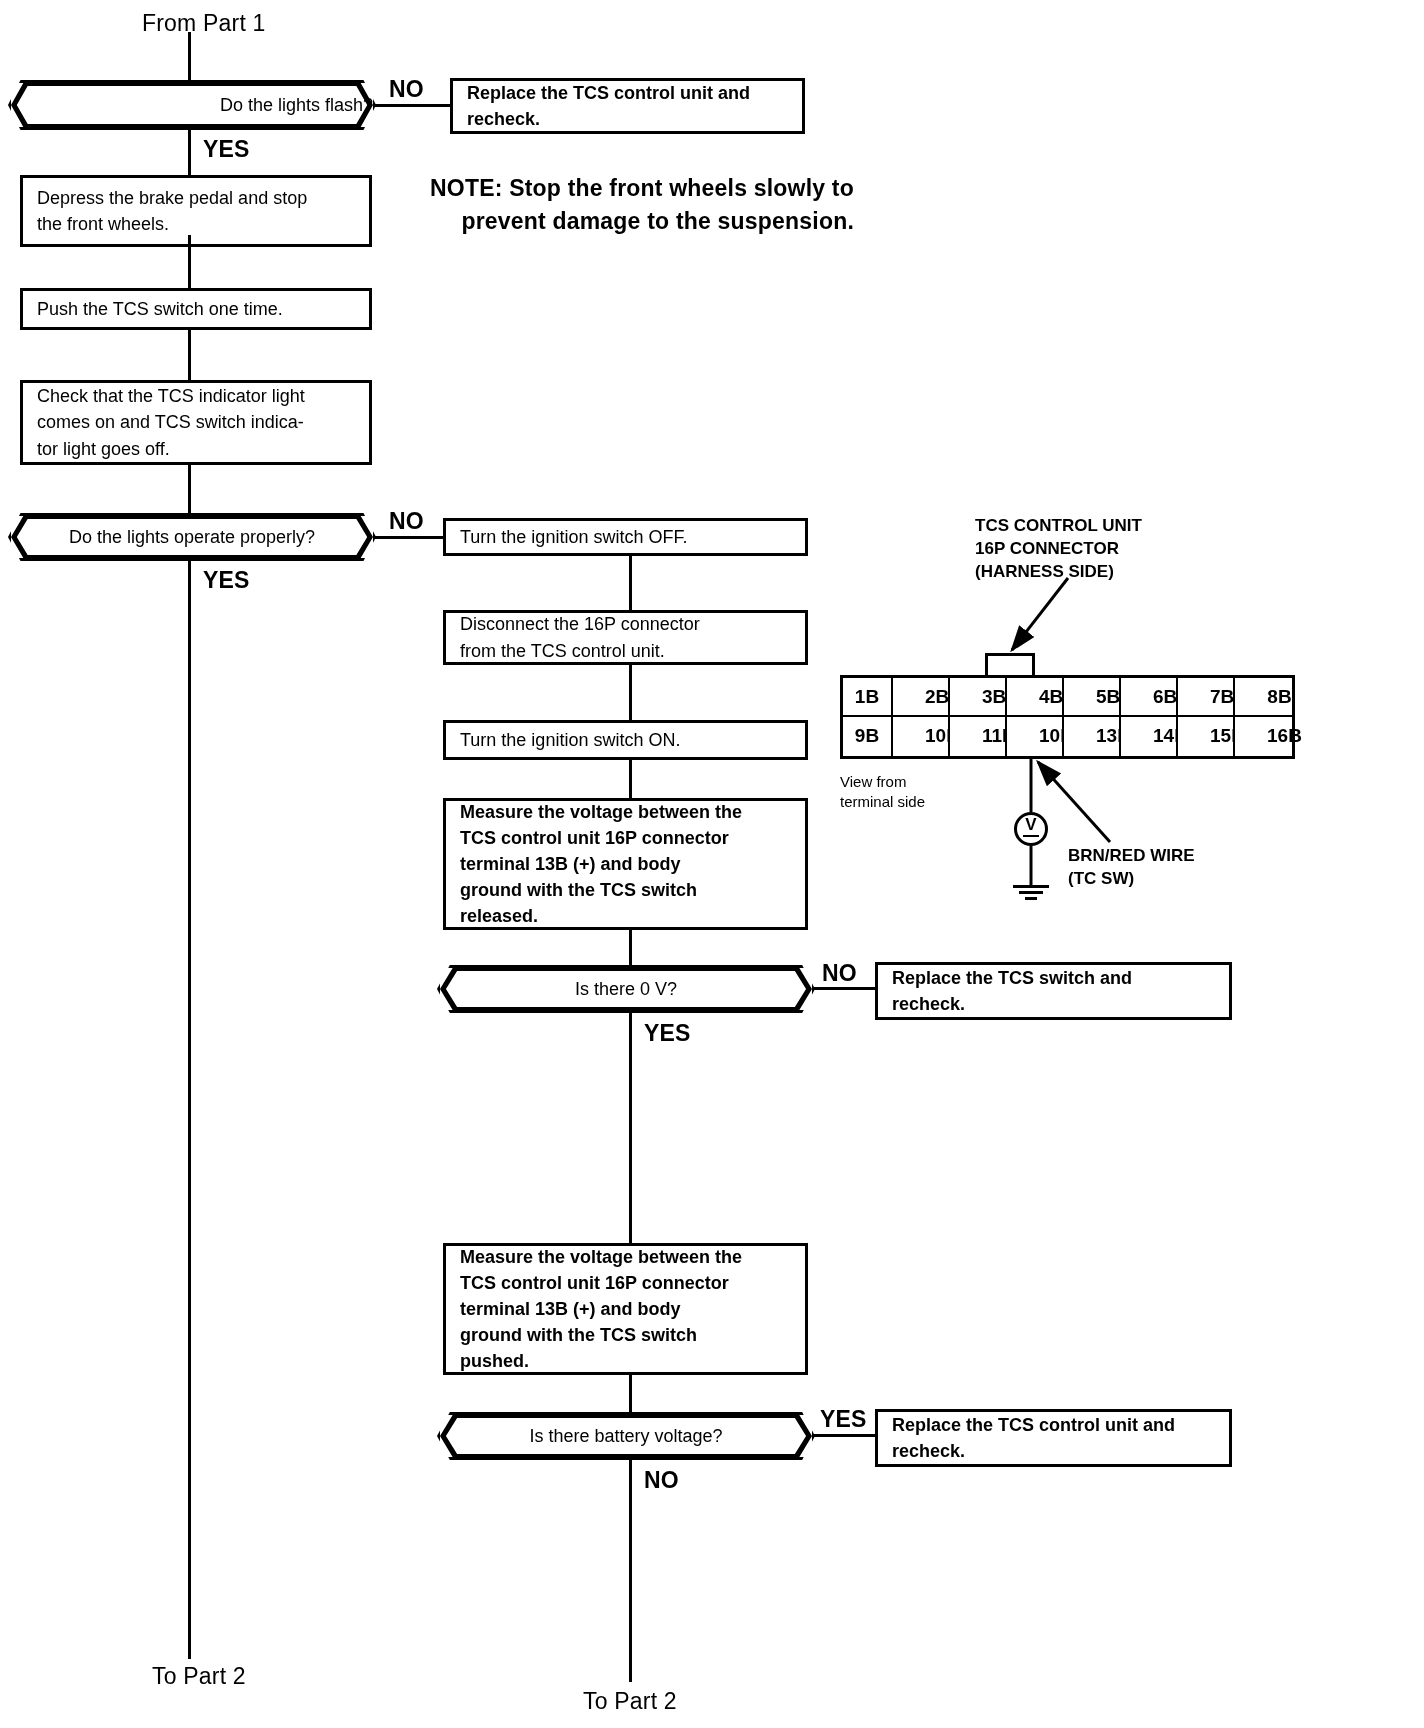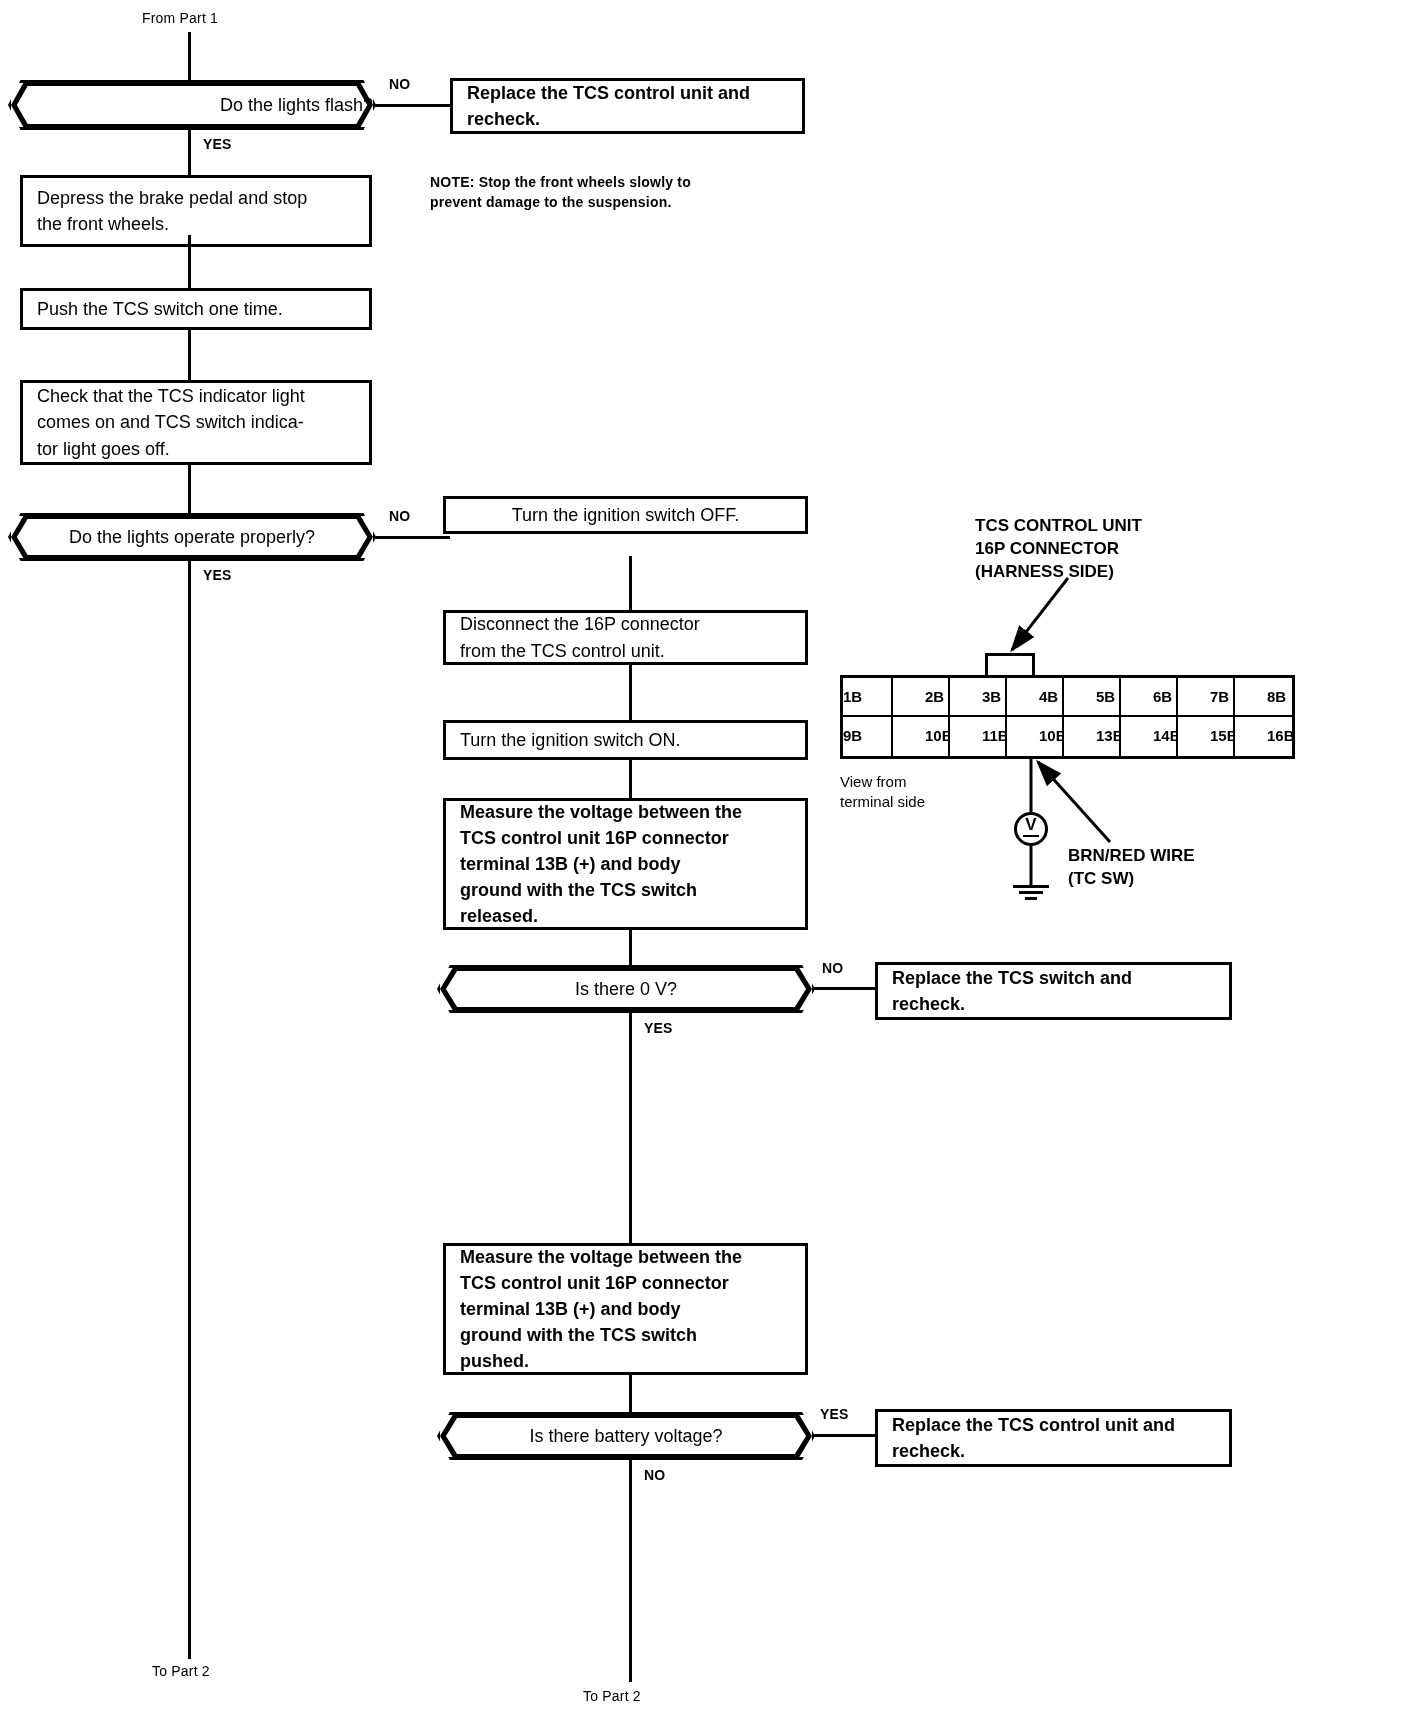--- a/index.html
+++ b/index.html
@@ -13,23 +13,24 @@
     height: 1728px;
     background: #ffffff;
     font-family: "Liberation Sans", sans-serif;
     color: #000000;
     overflow: hidden;
   }
 
   
   .lbl {
     position: absolute;
-    font-size: 14px;
+    font-size: 23px;
     letter-spacing: 0.2px;
     white-space: pre;
+    text-align: right;
   }
   .lbl.bold { font-weight: bold; }
 
   .vline {
     position: absolute;
     width: 3px;
     background: #000;
   }
   .hline {
     position: absolute;
@@ -91,22 +92,22 @@
     box-sizing: border-box;
     background: #fff;
   }
   .pinrow { display: flex; }
   .pinrow:first-child .pin { border-bottom: 2px solid #000; }
   .pin {
     box-sizing: border-box;
     border-right: 2px solid #000;
     height: 39px;
     line-height: 37px;
-    text-align: left;
-    font-size: 15px;
+    text-align: center;
+    font-size: 19px;
     font-weight: bold;
     background: #fff;
   }
   .pin:last-child { border-right: none; }
   .pin.w1 { width: 50px; }
   .pin.w2 { width: 57px; padding-left: 32px; }
 
   #connector-tab {
     position: absolute;
     border: 3px solid #000;
@@ -217,21 +218,21 @@
     <div class="dtxt">Do the lights operate properly?</div>
   </div>
 
   <div class="hline" style="left:374px; top:536px; width:76px;"></div>
   <div class="lbl bold" style="left:389px; top:508px;">NO</div>
 
   <div class="lbl bold" style="left:203px; top:567px;">YES</div>
   <div class="vline" style="left:188px; top:561px; height:1098px;"></div>
   <div class="lbl" style="left:152px; top:1663px;">To Part 2</div>
 
-  <div class="proc" style="left:443px; top:496px; width:365px; height:38px;justify-content:center;">
+  <div class="proc" style="left:443px; top:518px; width:365px; height:38px;">
     <div class="txt">Turn the ignition switch OFF.</div>
   </div>
   <div class="vline" style="left:629px; top:556px; height:56px;"></div>
 
   <div class="proc just" style="left:443px; top:610px; width:365px; height:55px;">
     <div class="txt">Disconnect  the  16P  connector
 from the TCS control unit.</div>
   </div>
   <div class="vline" style="left:629px; top:665px; height:55px;"></div>
 

